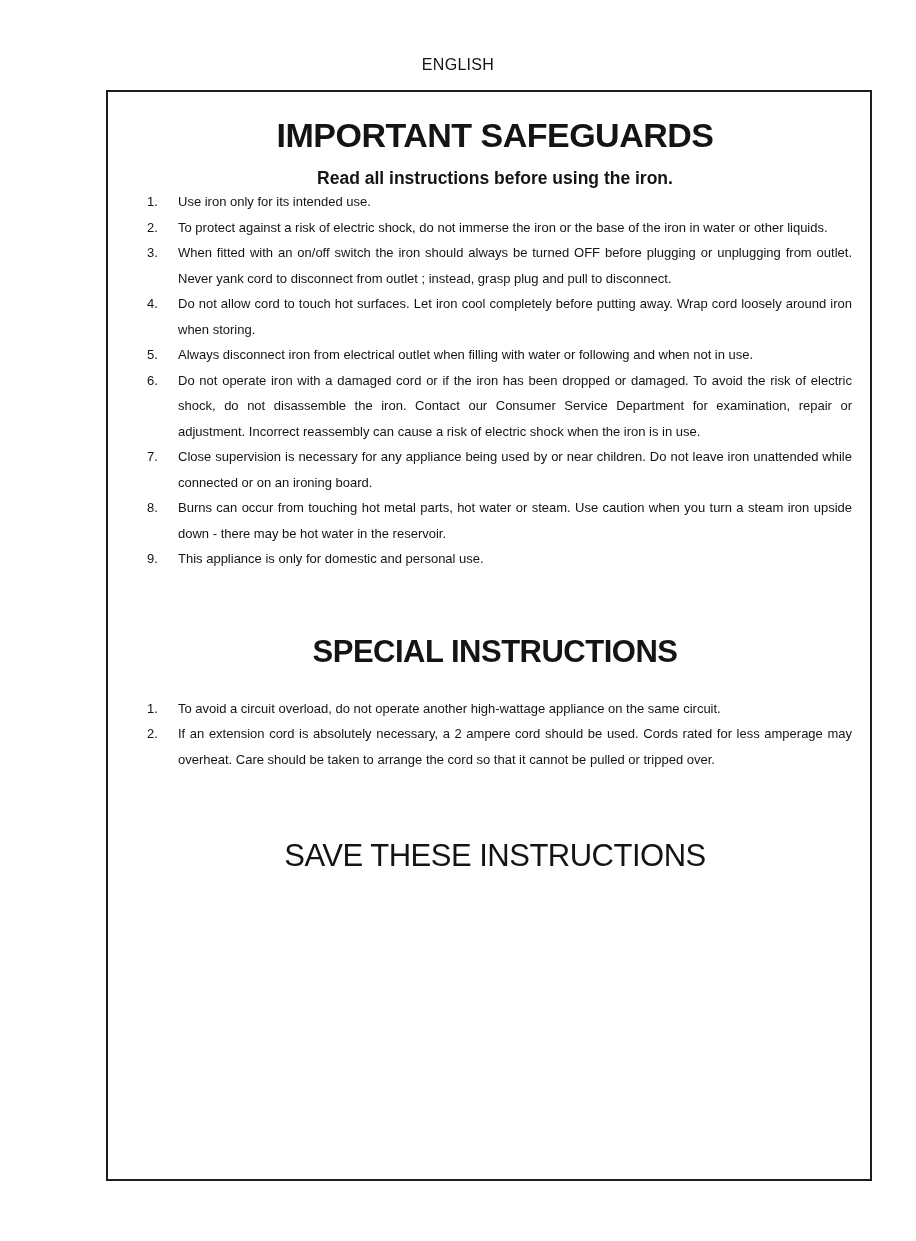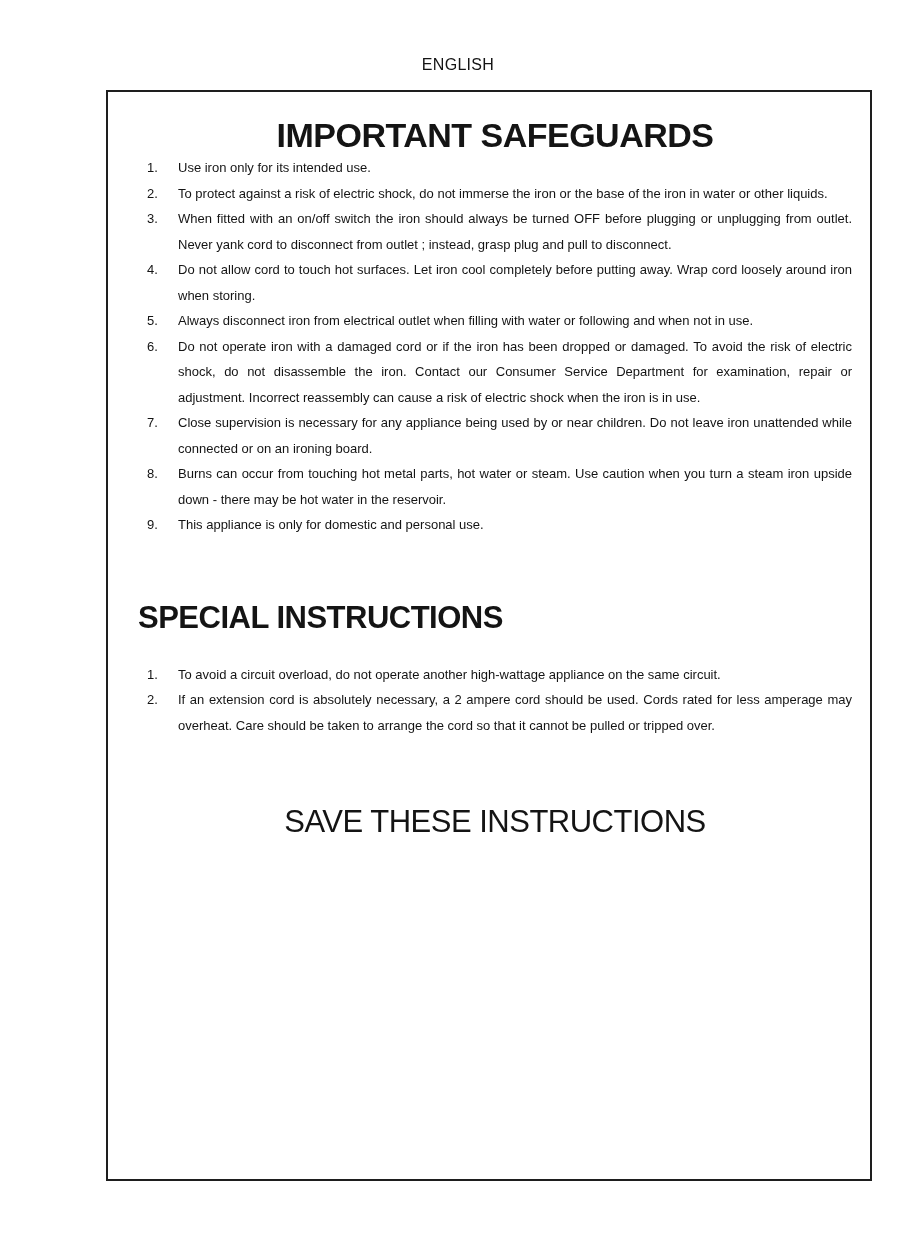--- a/index.html
+++ b/index.html
@@ -63,21 +63,21 @@
     font-size: 13px;
     line-height: 25.5px;
     text-align: justify;
   }
   ol.num-list > li::before {
     content: counter(item) ".";
     position: absolute;
     left: 9px;
   }
   .section-title {
-    text-align: left;
+    text-align: center;
     font-size: 31px;
     font-weight: bold;
     letter-spacing: -0.5px;
     margin-top: 62px;
     margin-bottom: 26px;
   }
   .save-title {
     text-align: center;
     font-size: 31px;
     font-weight: normal;
@@ -87,20 +87,21 @@
 </style>
 </head>
 <body>
 
 <div class="lang-label">ENGLISH</div>
 
 <div class="safeguards-box">
 
   <h1 class="main-title">IMPORTANT SAFEGUARDS</h1>
 
+  <div class="sub-title">Read all instructions before using the iron.</div>
 
 
   <ol class="num-list">
     <li>Use iron only for its intended use.</li>
     <li>To protect against a risk of electric shock, do not immerse the iron or the base of the iron in water or other liquids.</li>
     <li>When fitted with an on/off switch the iron should always be turned OFF before plugging or unplugging from outlet. Never yank cord to disconnect from outlet ; instead, grasp plug and pull to disconnect.</li>
     <li>Do not allow cord to touch hot surfaces. Let iron cool completely before putting away. Wrap cord loosely around iron when storing.</li>
     <li>Always disconnect iron from electrical outlet when filling with water or following and when not in use.</li>
     <li>Do not operate iron with a damaged cord or if the iron has been dropped or damaged. To avoid the risk of electric shock, do not disassemble the iron. Contact our Consumer Service Department for examination, repair or adjustment. Incorrect reassembly can cause a risk of electric shock when the iron is in use.</li>
     <li>Close supervision is necessary for any appliance being used by or near children. Do not leave iron unattended while connected or on an ironing board.</li>

